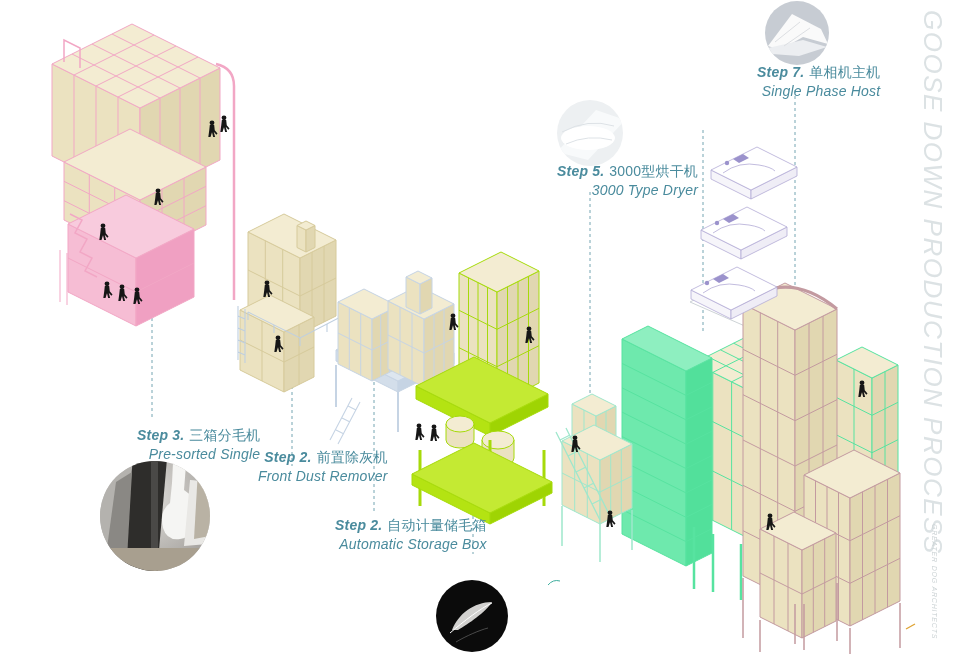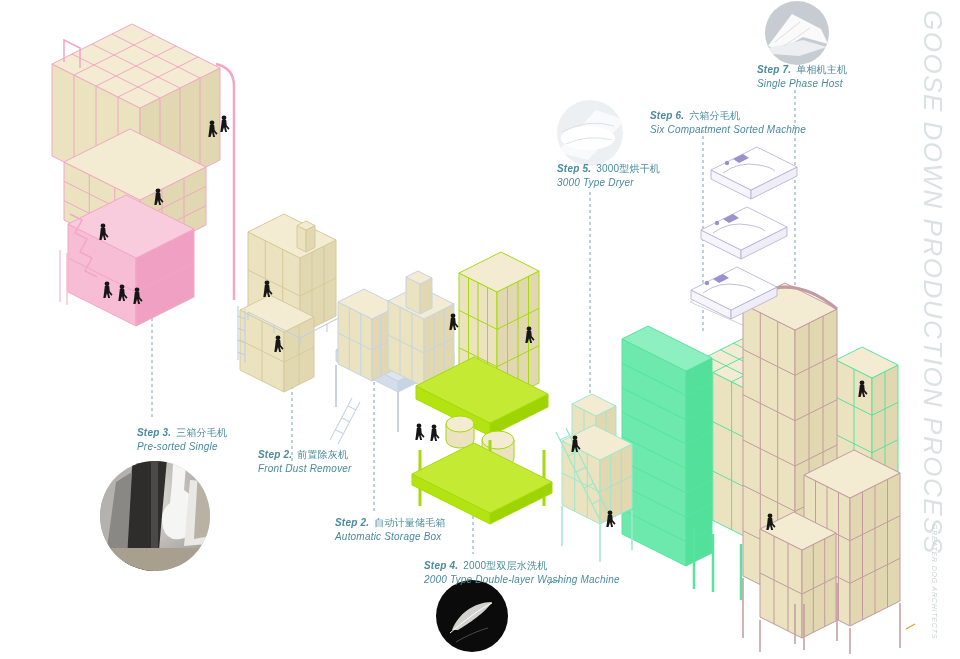--- a/index.html
+++ b/index.html
@@ -1,20 +1,20 @@
 <!DOCTYPE html>
 <html><head>
 <meta charset="utf-8">
 <style>
   html,body{margin:0;padding:0;background:#fff;}
   .stage{position:relative;width:960px;height:659px;background:#ffffff;overflow:hidden;
          font-family:"Liberation Sans",sans-serif;}
   svg.scene{position:absolute;left:0;top:0;}
-  .lbl{position:absolute;color:#4a8b9d;font-size:10px;font-style:italic;line-height:1.35;
-       white-space:nowrap;letter-spacing:.2px;}
+  .lbl{position:absolute;color:#4a8b9d;font-size:14px;font-style:italic;line-height:1.35;
+       white-space:nowrap;letter-spacing:.2px;text-align:right;}
   .lbl .no{font-weight:bold;margin-right:5px;}
   .lbl .cn{font-style:normal;}
   .lbl .en{display:block;}
   .vtitle{position:absolute;top:10px;right:12px;writing-mode:vertical-rl;
           font-style:italic;font-size:26px;letter-spacing:1.5px;color:#dce2e4;
           font-family:"Liberation Sans",sans-serif;}
   .vcredit{position:absolute;top:524px;right:22px;writing-mode:vertical-rl;
            font-style:italic;font-size:7px;letter-spacing:.8px;color:#ccd3d5;}
 </style>
 </head>
@@ -436,29 +436,21 @@
     <span class="en">Pre-sorted  Single</span>
   </div>
   <div class="lbl" style="left:258px;top:448px">
     <span class="no">Step 2.</span><span class="cn">前置除灰机</span>
     <span class="en">Front Dust Remover</span>
   </div>
   <div class="lbl" style="left:335px;top:516px">
     <span class="no">Step 2.</span><span class="cn">自动计量储毛箱</span>
     <span class="en">Automatic Storage Box</span>
   </div>
-  <div class="lbl" style="left:424px;top:559px">
-    <span class="no">Step 4.</span><span class="cn">2000型双层水洗机</span>
-    <span class="en">2000 Type Double-layer Washing Machine</span>
-  </div>
   <div class="lbl" style="left:557px;top:162px">
     <span class="no">Step 5.</span><span class="cn">3000型烘干机</span>
     <span class="en">3000 Type Dryer</span>
-  </div>
-  <div class="lbl" style="left:650px;top:109px">
-    <span class="no">Step 6.</span><span class="cn">六箱分毛机</span>
-    <span class="en">Six Compartment Sorted  Machine</span>
   </div>
   <div class="lbl" style="left:757px;top:63px">
     <span class="no">Step 7.</span><span class="cn">单相机主机</span>
     <span class="en">Single Phase Host</span>
   </div>
 </div>
 
 </body></html>

